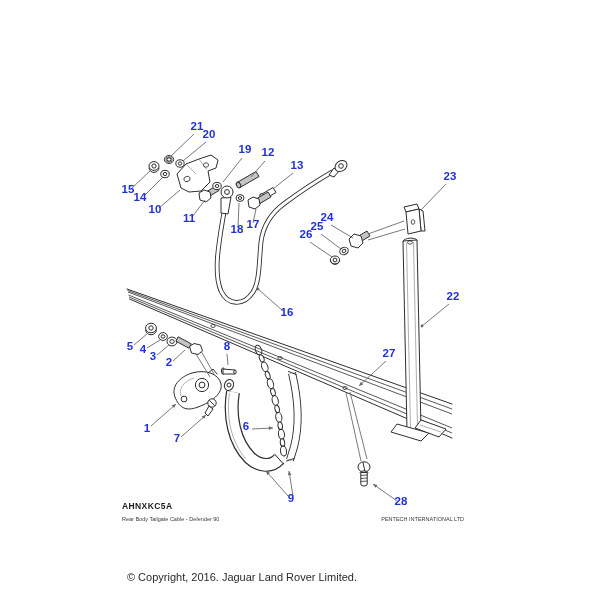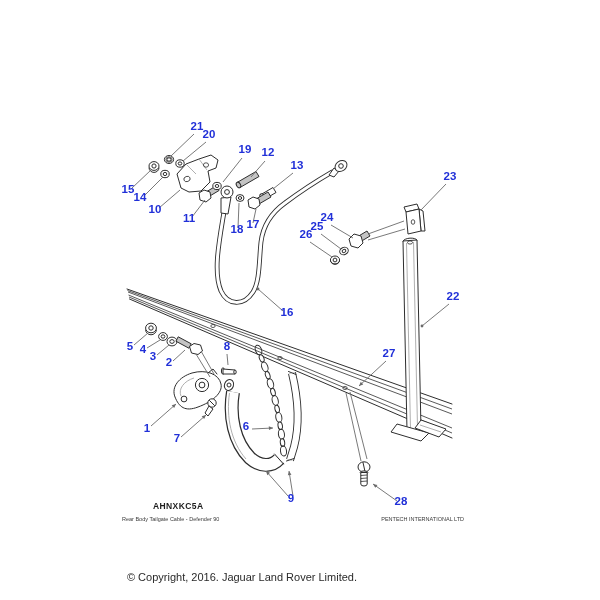--- a/index.html
+++ b/index.html
@@ -5,21 +5,21 @@
   html,body{margin:0;padding:0;background:#fff;}
   .page{position:relative;width:600px;height:600px;background:#fff;overflow:hidden;
         font-family:"Liberation Sans",sans-serif;}
   svg{position:absolute;left:0;top:0;}
   .p  {stroke:#2e2e2e;stroke-width:1;fill:none;stroke-linecap:round;stroke-linejoin:round;}
   .pw {stroke:#2e2e2e;stroke-width:1;fill:#ffffff;stroke-linejoin:round;}
   .pg {stroke:#2e2e2e;stroke-width:1;fill:#c4c4c4;stroke-linejoin:round;}
   .pl {stroke:#9b9b9b;stroke-width:0.8;fill:none;}
   .thin{stroke:#2e2e2e;stroke-width:0.8;fill:none;}
   .footer-code{position:absolute;left:122px;top:501px;font-size:8.5px;font-weight:bold;
-               letter-spacing:.4px;color:#1c1c1c;margin-left:31px;}
+               letter-spacing:.4px;color:#1c1c1c;}
   .footer-caption{position:absolute;left:122px;top:516px;font-size:5.5px;color:#3a3a3a;}
   .footer-publisher{position:absolute;right:136px;top:516px;font-size:5.5px;color:#3a3a3a;}
   .copyright{position:absolute;left:0;top:571px;width:484px;text-align:center;
              font-size:11px;color:#2a2a2a;}
 </style>
 </head>
 <body>
 
 <div class="page">
 

